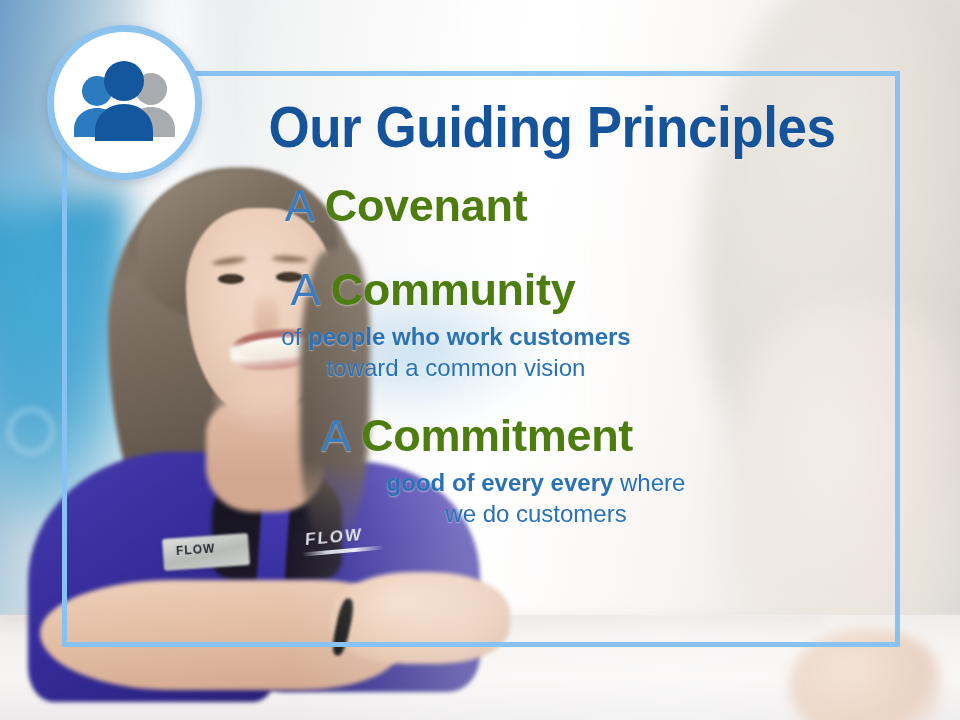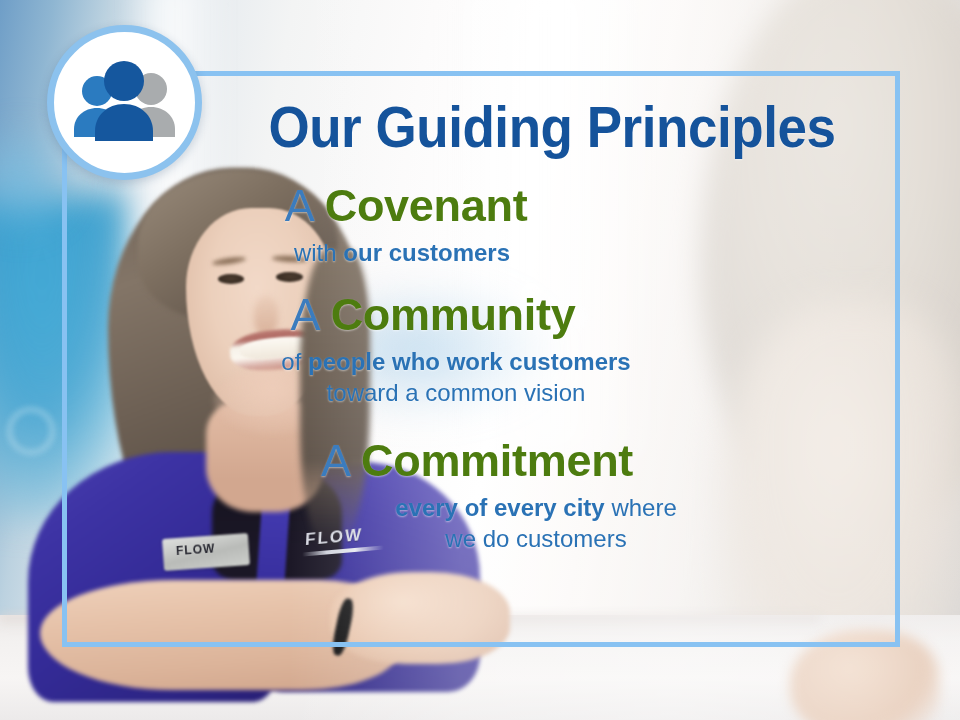--- a/index.html
+++ b/index.html
@@ -311,21 +311,21 @@
     font-weight: 400;
     color: #2A72B5;
     text-shadow: 0 1px 2px rgba(255,255,255,.5);
     margin-top: 4px;
   }
   .p-sub b { font-weight: 700; }
 
   
   .pr-1 { padding-right: 150px; }
   .pr-1 .p-sub { padding-right: 8px; }
-  .pr-2 { padding-right: 96px; margin-top: 20px; }
+  .pr-2 { padding-right: 96px; margin-top: 30px; }
   .pr-2 .p-sub { padding-left: 46px; }
   .pr-3 { padding-right: 8px; margin-top: 26px; }
   .pr-3 .p-sub { padding-left: 118px; }
 </style>
 </head>
 <body>
 
 <div id="stage">
 
   <div class="photo-layer">
@@ -383,23 +383,20 @@
 
     <h1 class="title">Our Guiding Principles</h1>
 
     <div class="principles">
 
       <div class="principle pr-1">
         <div class="p-head">
           <span class="lead">A</span>
           <span class="word">Covenant</span>
         </div>
-        <div class="p-sub">
-          <span>with </span><b>our customers</b>
-        </div>
       </div>
 
       <div class="principle pr-2">
         <div class="p-head">
           <span class="lead">A</span>
           <span class="word">Community</span>
         </div>
         <div class="p-sub">
           <div>
             <span>of </span><b>people who work customers</b>
@@ -408,21 +405,21 @@
         </div>
       </div>
 
       <div class="principle pr-3">
         <div class="p-head">
           <span class="lead">A</span>
           <span class="word">Commitment</span>
         </div>
         <div class="p-sub">
           <div>
-            <b>every of every city</b>
+            <b>good of every every</b>
             <span>where</span>
           </div>
           <div>we do customers</div>
         </div>
       </div>
 
     </div>
   </div>
 
   <div class="badge-circle">

